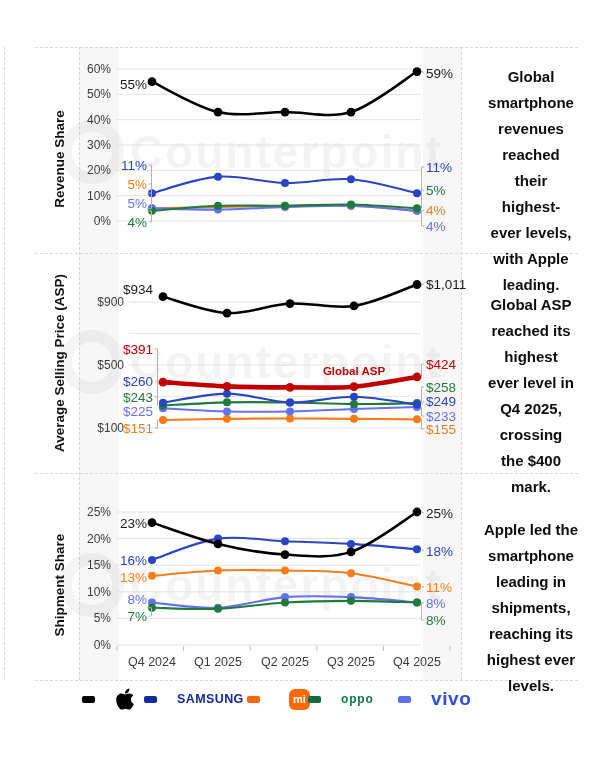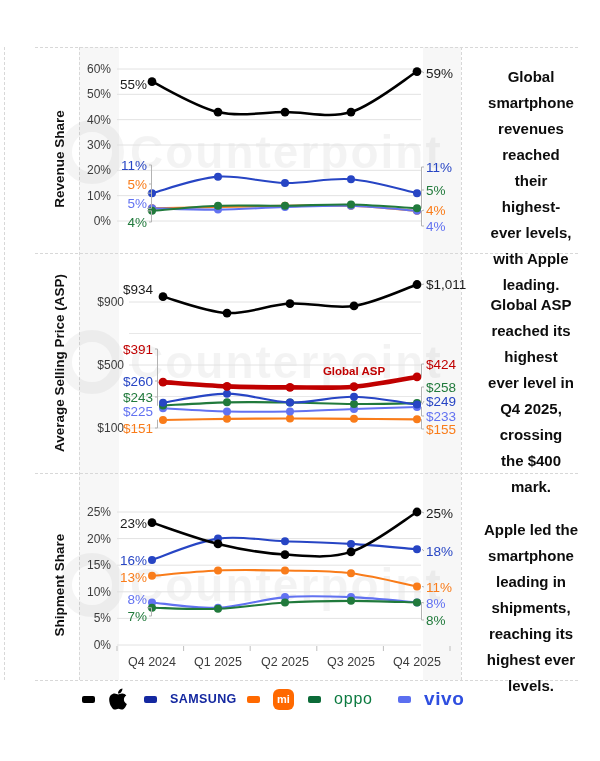--- a/index.html
+++ b/index.html
@@ -8,25 +8,25 @@
   .band{position:absolute;top:47px;height:633px;background:#f7f7f7;}
   .band-left{left:79px;width:40px;}
   .band-right{left:423px;width:38px;}
   .dh{position:absolute;height:0;border-top:1px dashed #d8d8d8;left:35px;width:543px;}
   .dv{position:absolute;width:0;border-left:1px dashed #d8d8d8;top:47px;height:633px;}
   #chart-svg{position:absolute;left:0;top:0;}
   svg text{font-family:"Liberation Sans",sans-serif;}
   .note{position:absolute;left:462px;width:138px;text-align:center;font-weight:bold;
         font-size:15px;line-height:26px;color:#0d0d0d;white-space:pre-line;}
   .legend{position:absolute;left:0;top:684px;width:600px;height:32px;}
-  .lg-item{position:absolute;top:0;height:30px;display:flex;align-items:center;gap:13px;}
+  .lg-item{position:absolute;top:0;height:30px;display:flex;align-items:center;gap:20px;}
   .lg-sw{display:inline-block;width:13px;height:7px;border-radius:2px;background:#000;}
   .lg-label{font-weight:bold;}
   .lg-samsung{font-size:12.5px;letter-spacing:.4px;}
-  .lg-oppo{font-size:16px;letter-spacing:.8px;font-weight:400;}
+  .lg-oppo{font-size:12px;letter-spacing:.8px;font-weight:700;}
   .lg-vivo{font-size:19px;letter-spacing:.6px;}
   .mi-badge{width:21px;height:21px;border-radius:6px;display:flex;align-items:center;
             justify-content:center;font-size:11px;font-weight:bold;}
 </style>
 </head>
 <body>
 
 <div class="canvas">
 
   <div class="band band-left"></div>
@@ -281,21 +281,21 @@
       <svg width="20" height="24" viewBox="0 0 384 512">
         <path fill="#000000" d="M318.7 268.7c-.2-36.7 16.4-64.4 50-84.8-18.8-26.9-47.2-41.7-84.7-44.6-35.5-2.7-74.3 20.7-88.5 20.7-15 0-49.4-19.7-76.4-19.7C63.3 141.2 4 184.8 4 273.5q0 39.3 14.4 81.2c12.8 36.7 59 126.7 107.2 125.2 25.2-.6 43-17.9 75.8-17.9 31.8 0 48.3 17.9 76.4 17.9 48.6-.7 90.4-82.5 102.6-119.3-65.2-30.7-61.7-90-61.7-91.9zm-56.6-164.2c27.3-32.4 24.8-61.9 24-72.5-24.1 1.4-52 16.4-67.9 34.9-17.5 19.8-27.8 44.3-25.6 71.9 26.1 2 49.9-11.4 69.5-34.3z"></path>
       </svg>
     </div>
     <div class="lg-item" style="left:144px">
       <span class="lg-sw" style="background: rgb(20, 40, 160);"></span>
       <span class="lg-label lg-samsung" style="color: rgb(20, 40, 160);">SAMSUNG</span>
     </div>
     <div class="lg-item" style="left:247px">
       <span class="lg-sw" style="background: rgb(255, 105, 0);"></span>
-      <span class="mi-badge" style="background: rgb(255, 105, 0);">
+      <span class="mi-badge" style="background: rgb(255, 105, 0); margin-left: 9px;">
         <span class="lg-label" style="color: rgb(255, 255, 255);">mi</span>
       </span>
     </div>
     <div class="lg-item" style="left:308px">
       <span class="lg-sw" style="background: rgb(12, 107, 56);"></span>
       <span class="lg-label lg-oppo" style="color: rgb(12, 122, 64);">oppo</span>
     </div>
     <div class="lg-item" style="left:398px">
       <span class="lg-sw" style="background: rgb(91, 111, 240);"></span>
       <span class="lg-label lg-vivo" style="color: rgb(47, 79, 224);">vivo</span>

